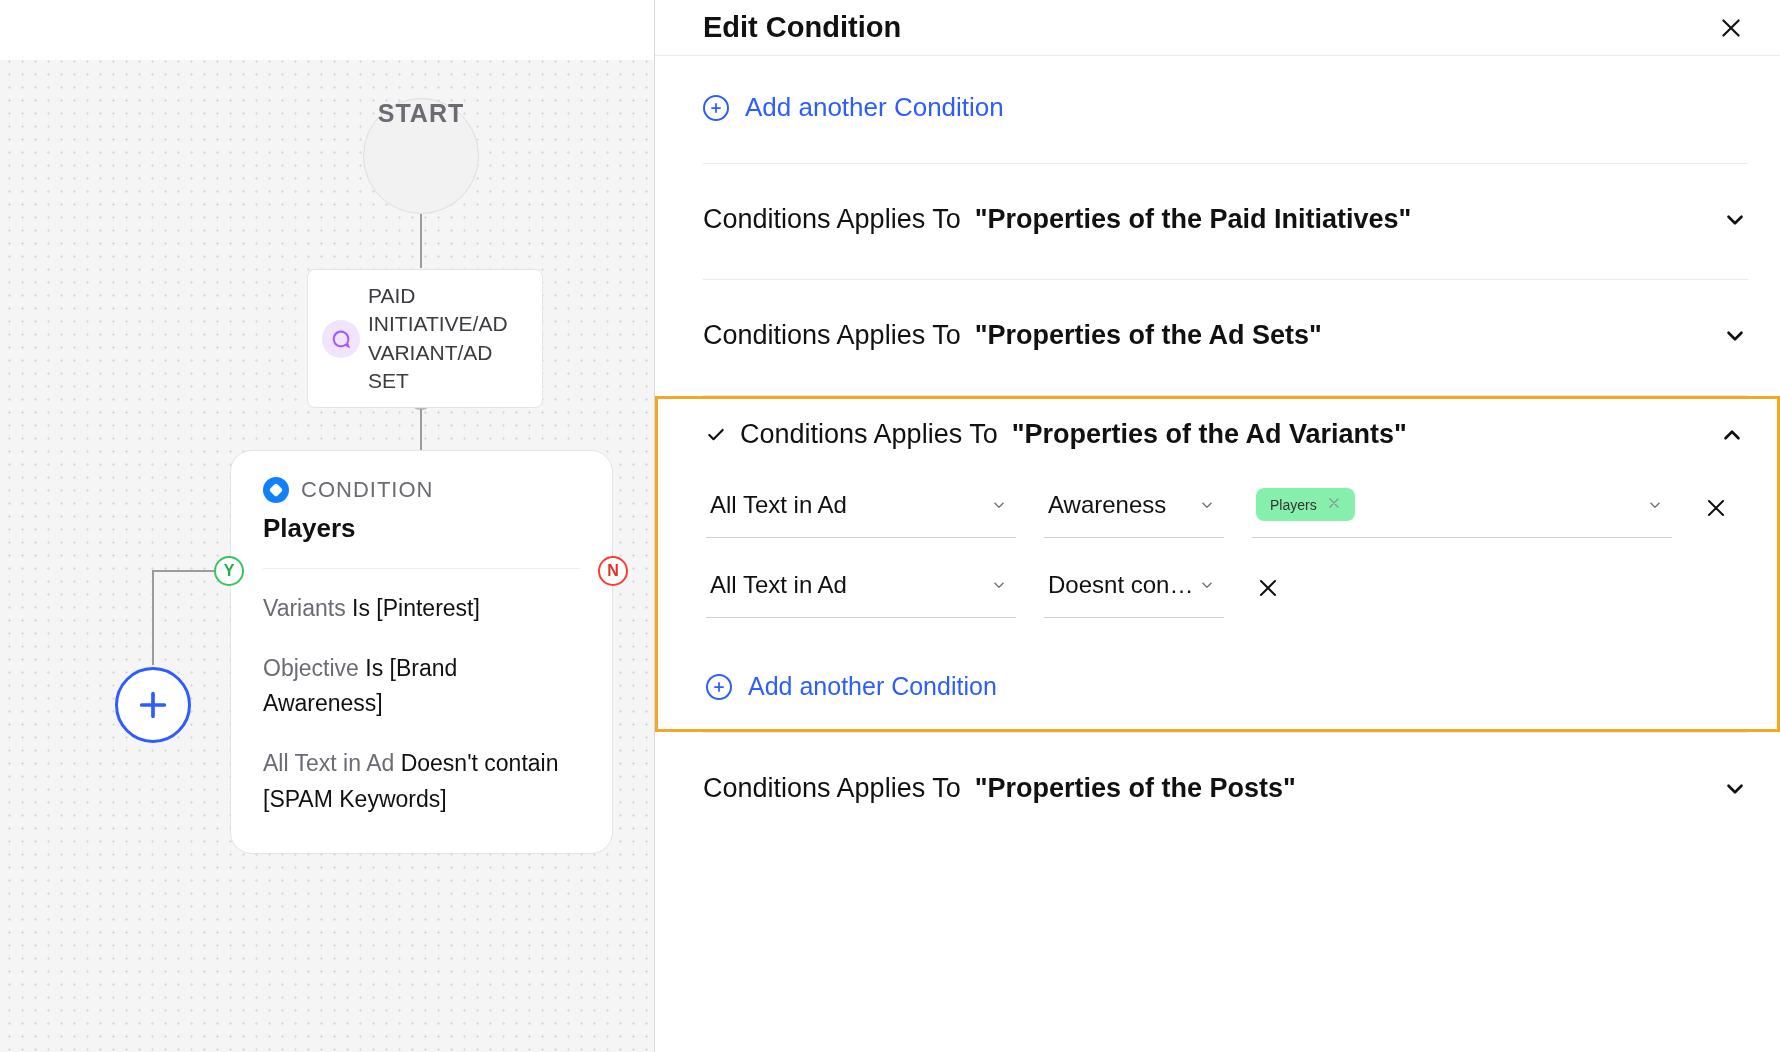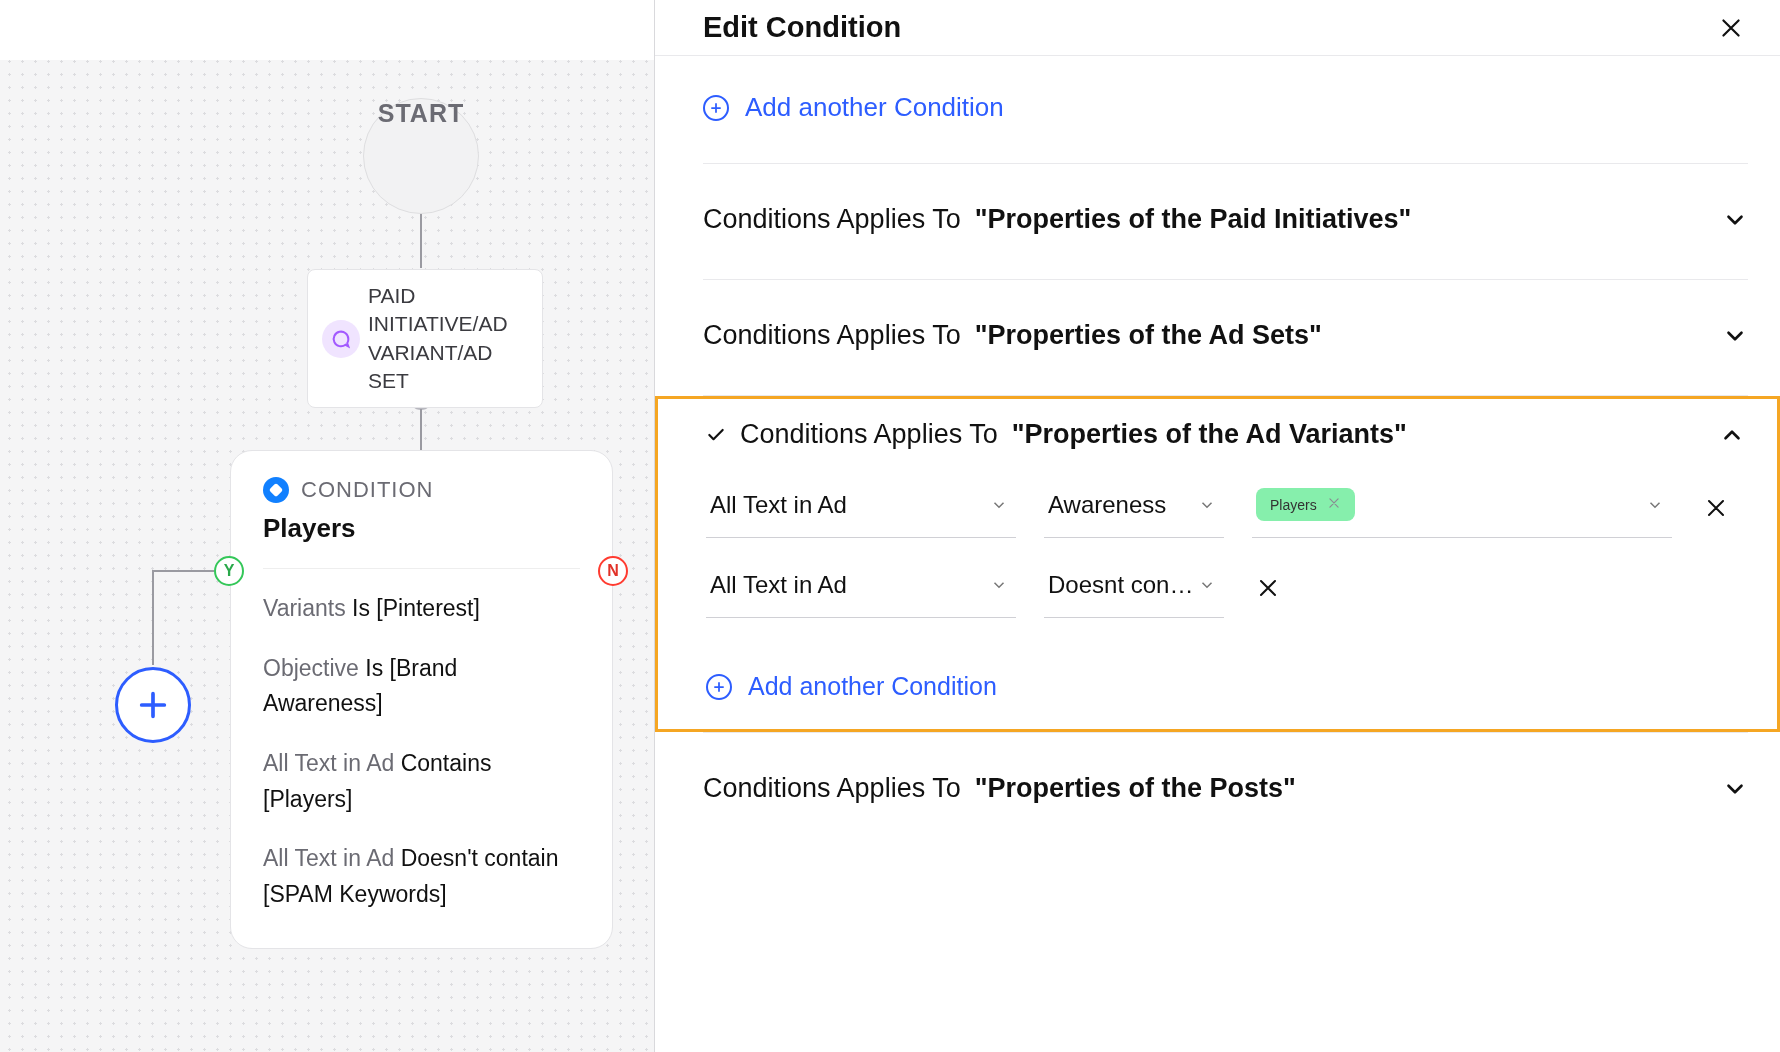--- a/index.html
+++ b/index.html
@@ -153,21 +153,20 @@
 
     <div class="cond-card">
       <div class="cond-hdr">
         <span class="cond-diamond"></span>
         <span>CONDITION</span>
       </div>
       <div class="cond-title">Players</div>
       <hr class="cond-sep">
       <div class="cond-line"><span>Variants</span> <span class="strong">Is [Pinterest]</span></div>
       <div class="cond-line"><span>Objective</span> <span class="strong">Is [Brand Awareness]</span></div>
-      <div class="cond-line"><span>All Text in Ad</span> <span class="strong">Contains [Players]</span></div>
       <div class="cond-line"><span>All Text in Ad</span> <span class="strong">Doesn't contain [SPAM Keywords]</span></div>
     </div>
 
     <div class="yes-badge">
         <span>Y</span>
       </div>
     <div class="no-badge">
         <span>N</span>
       </div>
 

